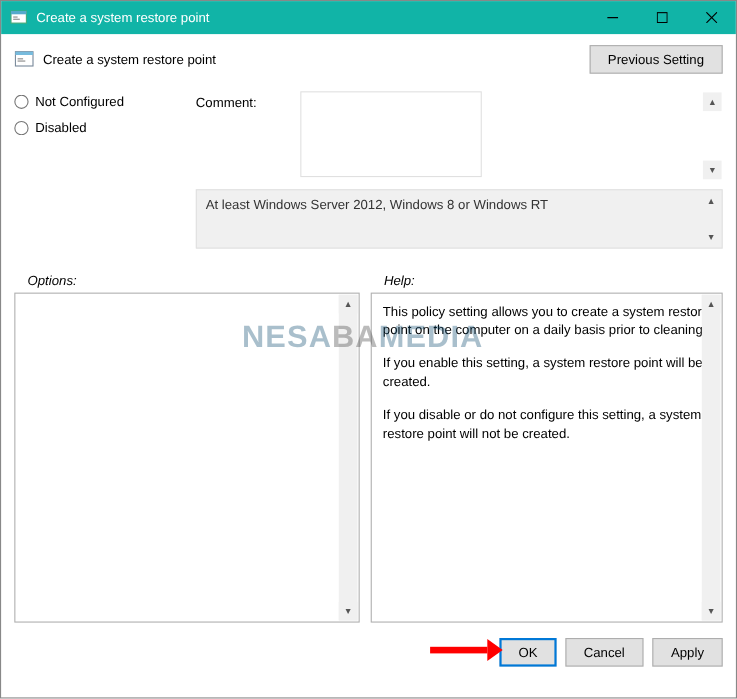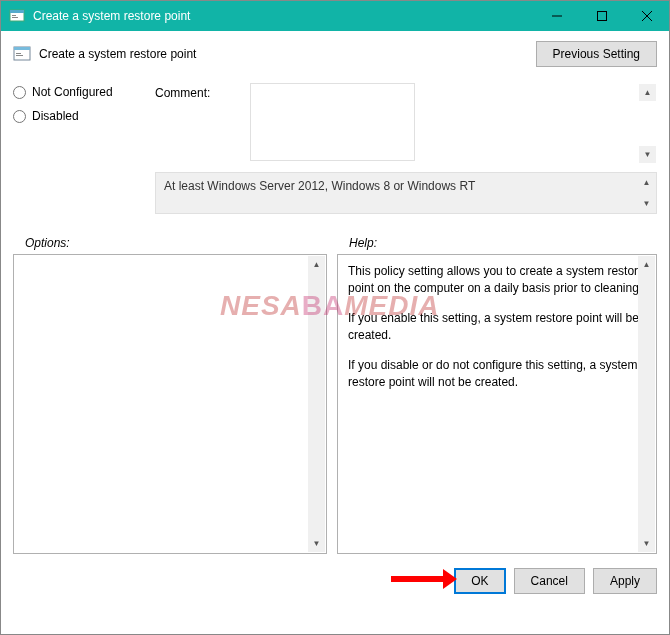--- a/index.html
+++ b/index.html
@@ -16,44 +16,44 @@
     .header-title { flex: 1; font-size: 12px; }
     .nav-buttons { display: flex; gap: 8px; }
     .btn { background: #e1e1e1; border: 1px solid #adadad; padding: 5px 16px; font-size: 12px; font-family: inherit; cursor: pointer; }
     .btn.focused { border: 2px solid #0078d7; padding: 4px 15px; background: #e1e1e1; }
     
     .top-section { display: flex; padding: 8px 12px 0 12px; gap: 14px; }
     .radio-col { width: 128px; padding-top: 2px; }
     .radio-item { display: flex; align-items: center; margin-bottom: 10px; cursor: pointer; }
     .radio-item input { margin-right: 6px; }
     .fields-col { flex: 1; }
-    .field-row { display: flex; margin-bottom: 8px; }
+    .field-row { display: flex; margin-bottom: 8px; margin-left: 23px; }
     .field-label { width: 95px; padding-top: 3px; }
     .comment-box { flex: 1; height: 78px; border: 1px solid #e0e0e0; background: #fff; position: relative; resize: none; font-family: inherit; font-size: 12px; padding: 4px; }
-    .supported-box { flex: 1; height: 42px; border: 1px solid #e0e0e0; background: #f0f0f0; padding: 6px 8px; position: relative; color: #333; }
+    .supported-box { flex: 1; height: 54px; border: 1px solid #e0e0e0; background: #f0f0f0; padding: 6px 8px; position: relative; color: #333; }
     .scroll-arrows { position: absolute; right: 1px; top: 1px; bottom: 1px; width: 17px; display: flex; flex-direction: column; justify-content: space-between; }
     .scroll-arrow { height: 17px; background: #f0f0f0; display: flex; align-items: center; justify-content: center; font-size: 8px; color: #555; }
     
     .mid-labels { display: flex; padding: 14px 12px 4px 24px; font-style: italic; }
     .mid-labels .left { width: 324px; }
     
     .panels { display: flex; padding: 0 12px; gap: 10px; }
     .options-panel { width: 314px; height: 300px; border: 1px solid #b0b0b0; background: #fff; position: relative; }
     .help-panel { flex: 1; height: 300px; border: 1px solid #b0b0b0; background: #fff; padding: 8px 10px; line-height: 1.45; position: relative; }
     .help-panel p { margin-bottom: 12px; }
     .panel-scroll { position: absolute; right: 1px; top: 1px; bottom: 1px; width: 17px; background: #f0f0f0; display: flex; flex-direction: column; justify-content: space-between; }
     
     .footer { display: flex; justify-content: flex-end; align-items: center; padding: 14px 12px 10px 12px; gap: 8px; position: relative; }
     .arrow-annotation { position: absolute; left: 390px; top: 50%; transform: translateY(-50%); display: flex; align-items: center; }
     .arrow-shaft { width: 52px; height: 6px; background: #ff0000; }
     .arrow-head { width: 0; height: 0; border-left: 14px solid #ff0000; border-top: 10px solid transparent; border-bottom: 10px solid transparent; }
     
     .watermark { position: absolute; left: 220px; top: 290px; font-size: 28px; font-weight: 700; letter-spacing: 1px; pointer-events: none; opacity: 0.35; }
-    .watermark .g { color: #b91c1c; font-style: italic; }
-    .watermark .o { color: #be185d; }
+    .watermark .g { color: #0c4a6e; }
+    .watermark .o { color: #404040; }
     
     textarea.comment-box { outline: none; }
     .textarea-wrap { flex: 1; position: relative; }
     .textarea-wrap .scroll-arrows { pointer-events: none; }
   </style>
 </head>
 <body>
 
 <div class="titlebar">
   <span class="titlebar-icon">

